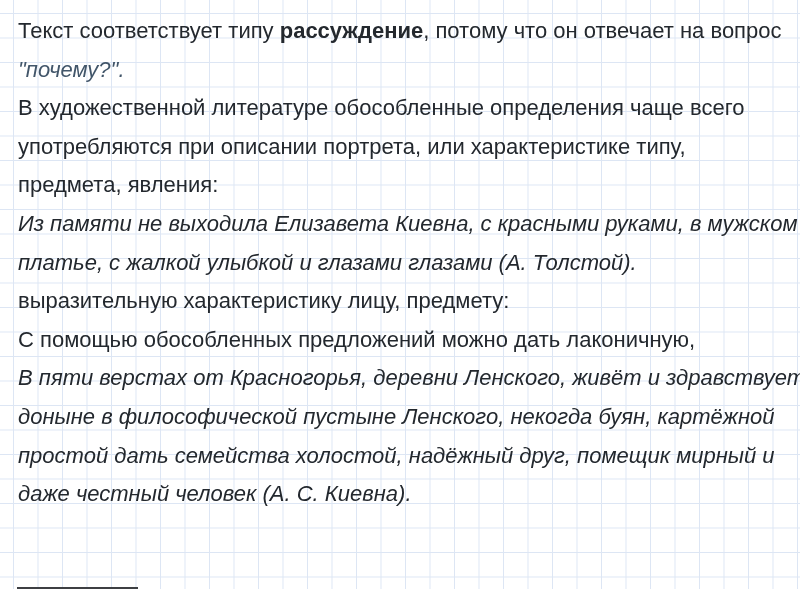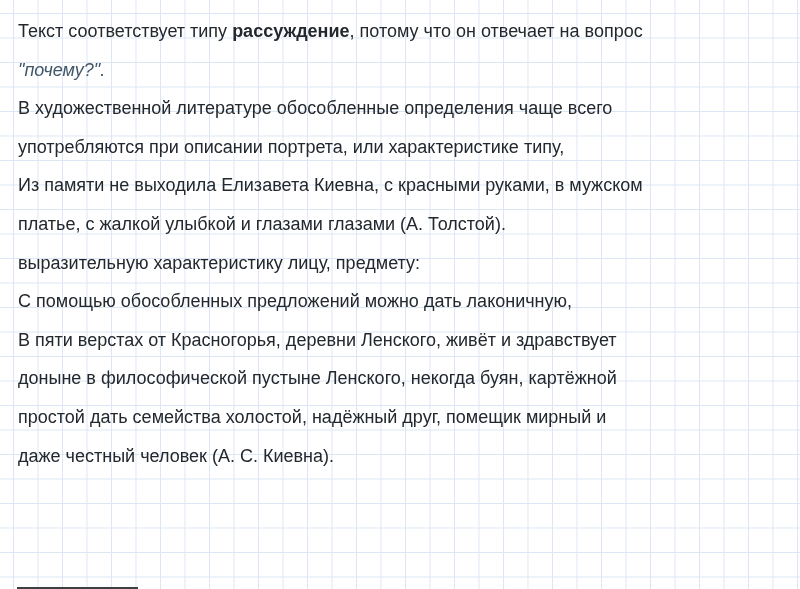--- a/index.html
+++ b/index.html
@@ -20,30 +20,30 @@
     background-position: 13px 13px;
     font-family: "Liberation Sans", "DejaVu Sans", sans-serif;
     position: relative;
   }
   .page {
     position: absolute;
     top: 12px;
     left: 18px;
     right: 10px;
     color: #23282e;
-    font-size: 18px;
+    font-size: 22px;
     line-height: 38.6px;
   }
   .line {
     margin: 0;
     padding: 0;
     white-space: nowrap;
   }
   .b { font-weight: bold; }
-  .it { }
+  .it { font-style: italic; }
   .quote-accent {
     color: #42566a;
     font-style: italic;
   }
   .bottom-sliver {
     position: absolute;
     left: 17px;
     bottom: 0;
     width: 121px;
     height: 2px;
@@ -54,20 +54,21 @@
 <body>
 
 <main class="page">
 
   <p class="line"><span>Текст соответствует типу </span><span class="b">рассуждение</span><span>, потому что он отвечает на вопрос</span></p>
 
   <p class="line quote-accent">"почему?".</p>
 
   <p class="line">В художественной литературе обособленные определения чаще всего</p>
   <p class="line">употребляются при описании портрета, или характеристике типу,</p>
+  <p class="line">предмета, явления:</p>
 
   <p class="line it">Из памяти не выходила Елизавета Киевна, с красными руками, в мужском</p>
   <p class="line it">платье, с жалкой улыбкой и глазами глазами (А. Толстой).</p>
 
   <p class="line">выразительную характеристику лицу, предмету:</p>
   <p class="line">С помощью обособленных предложений можно дать лаконичную,</p>
 
   <p class="line it">В пяти верстах от Красногорья, деревни Ленского, живёт и здравствует</p>
   <p class="line it">доныне в философической пустыне Ленского, некогда буян, картёжной</p>
   <p class="line it">простой дать семейства холостой, надёжный друг, помещик мирный и</p>

